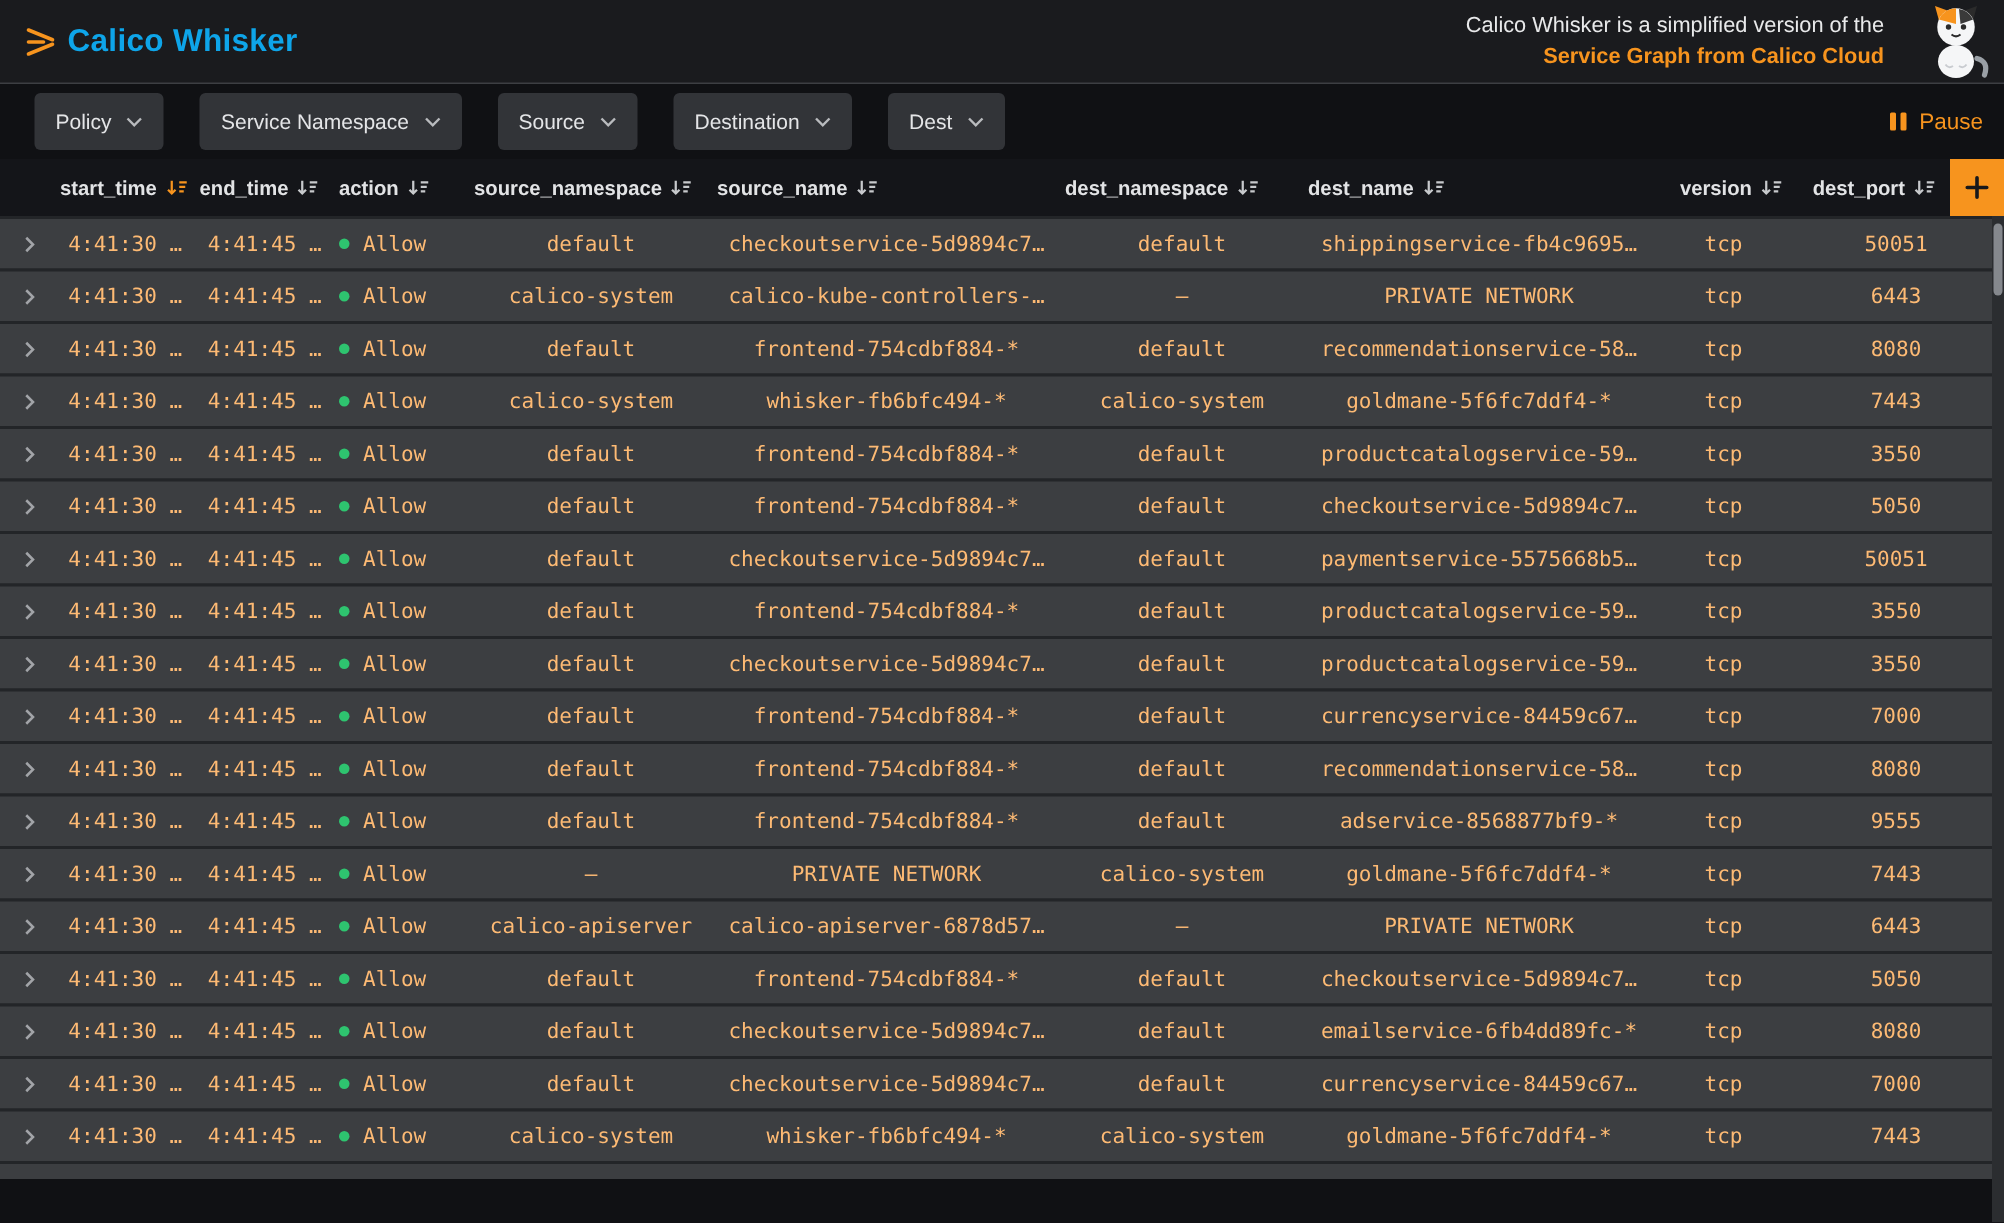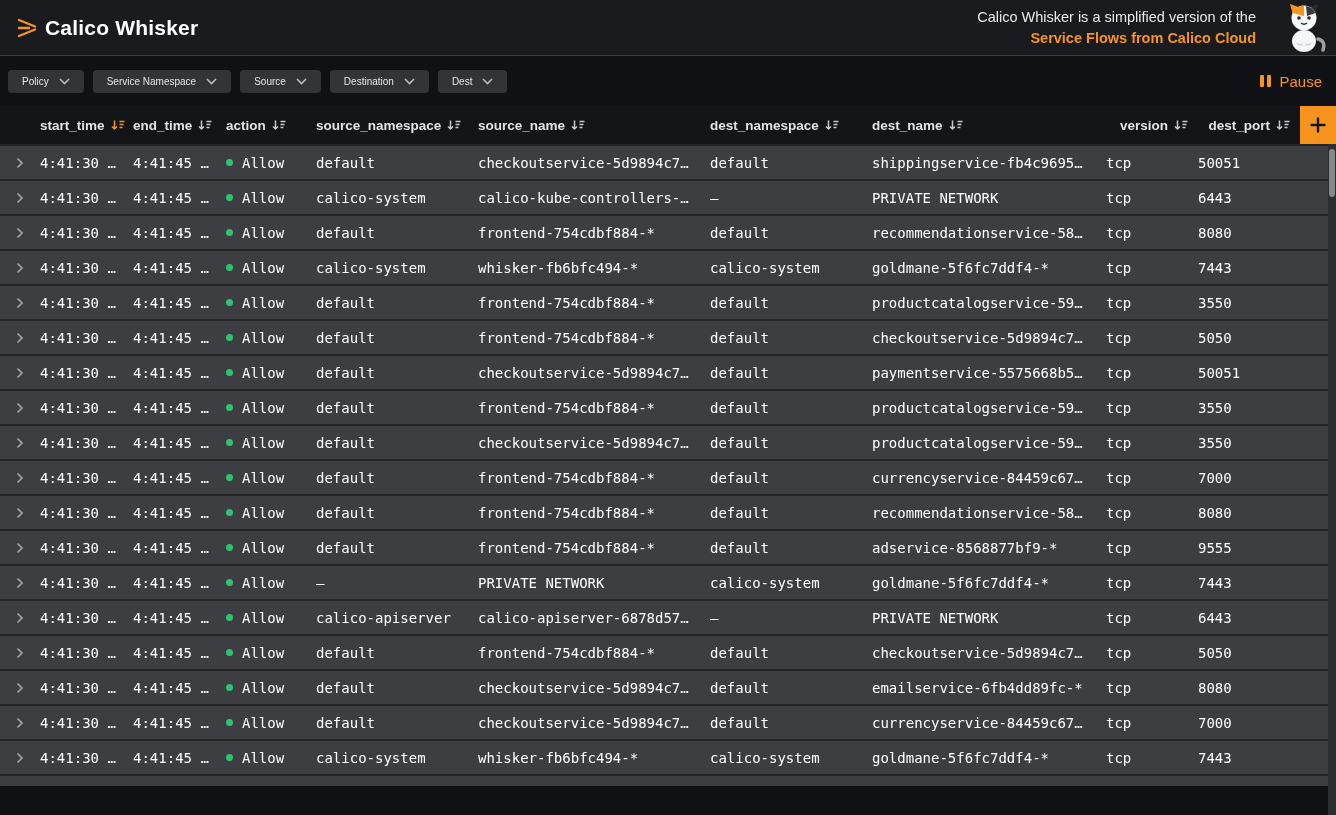--- a/index.html
+++ b/index.html
@@ -6,32 +6,32 @@
   :root { --accent:#f7941e; --green:#2ec46f; }
   html,body { width:1336px; height:815px; overflow:hidden; background:#101114;
               font-family:"Liberation Sans", sans-serif; }
   .app { width:1336px; height:815px; display:flex; flex-direction:column; }
 
   
   .topbar { height:56px; background:#1a1b1e; border-bottom:1px solid #3d3f43;
             display:flex; align-items:center; justify-content:space-between;
             padding:0 10px 0 16px; flex:none; }
   .logo { display:flex; align-items:center; gap:7px; cursor:pointer; }
-  .logo-title { color:#ffffff; font-size:21px; font-weight:bold; letter-spacing:.2px; }
+  .logo-title { color:#0ea5e9; font-size:21px; font-weight:bold; letter-spacing:.2px; }
   .topbar-right { display:flex; align-items:center; gap:28px; }
   .tagline { text-align:right; font-size:14.5px; line-height:21px; color:#e8e9ea; }
   .tagline a { color:var(--accent); font-weight:bold; text-decoration:none; cursor:pointer; }
 
   
   .filter-bar { height:50px; display:flex; align-items:center; justify-content:space-between;
                 padding:0 14px 0 8px; flex:none; }
   .filter-buttons { display:flex; gap:9px; }
   .filter-btn { display:flex; align-items:center; gap:10px; background:#323438; border:none;
-                border-radius:4px; height:23px; padding:0 14px; color:#e4e5e7;
-                font-size:10px; font-family:inherit; cursor:pointer; }
+                border-radius:4px; height:38px; padding:0 14px; color:#e4e5e7;
+                font-size:14px; font-family:inherit; cursor:pointer;margin-left:15px; }
   .pause-btn { display:flex; align-items:center; gap:8px; background:none; border:none;
                color:var(--accent); font-size:15px; font-weight:normal; font-family:inherit; cursor:pointer; }
   .pause-icon { display:flex; gap:3px; }
   .pause-icon i { display:block; width:4px; height:12px; background:var(--accent); border-radius:1px; }
 
   
   .tabs { height:34px; display:flex; border-bottom:2px solid #3a3c40; flex:none; }
   .tab { padding:0 16px; display:flex; align-items:center; font-size:15px; font-weight:bold;
          color:#8e9093; border-bottom:3px solid transparent; margin-bottom:-2px; cursor:pointer; }
   .tab.active { color:#f2f3f4; border-color:var(--accent); }
@@ -43,21 +43,21 @@
   .th { display:flex; align-items:center; gap:6px; font-size:13.5px; font-weight:bold;
         color:#e2e3e5; cursor:pointer; white-space:nowrap; }
   .th.right { justify-content:flex-end; padding-right:10px; }
   .sort-icon { color:#c7c9cc; display:flex; }
   .sort-icon.active { color:var(--accent); }
   .add-col { position:absolute; top:0; right:0; width:36px; height:38px; background:var(--accent);
              border:none; cursor:pointer; display:flex; align-items:center; justify-content:center; }
 
   .row { display:grid; grid-template-columns:40px 93px 93px 90px 162px 232px 162px 234px 92px 1fr;
          height:35px; background:#3c3e41; border-top:2px solid #232528; align-items:center;
-         font-family:"DejaVu Sans Mono", monospace; font-size:14px; color:#ffffff; cursor:pointer; }
+         font-family:"DejaVu Sans Mono", monospace; font-size:14px; color:#fdba74; cursor:pointer;text-align:center; }
   .row.partial { height:12px; }
   .cell { overflow:hidden; white-space:nowrap; padding-right:6px; }
   .cell.chev { display:flex; justify-content:center; padding:0; }
   .cell.action { display:flex; align-items:center; gap:9px; }
   .dot { width:7px; height:7px; border-radius:50%; background:var(--green); flex:none; }
 
   .scroll-track { position:absolute; top:38px; right:0; bottom:0; width:8px; background:#2b2d30; cursor:pointer; }
   .scroll-thumb { position:absolute; top:5px; left:1px; width:6px; height:48px;
                   background:#85888d; border-radius:3px; cursor:grab; }
 </style>
@@ -71,21 +71,21 @@
       <svg width="22" height="24" viewBox="0 0 22 24" fill="none" stroke="#f7941e" stroke-width="2.4" stroke-linecap="round">
         <path d="M3 4 L19 10.5"></path>
         <path d="M3 12 L13 12"></path>
         <path d="M3 20 L19 13.5"></path>
       </svg>
       <span class="logo-title">Calico Whisker</span>
     </div>
     <div class="topbar-right">
       <div class="tagline">
         <div>Calico Whisker is a simplified version of the</div>
-        <a href="#">Service Flows from Calico Cloud</a>
+        <a href="#">Service Graph from Calico Cloud</a>
       </div>
       <svg width="42" height="50" viewBox="0 0 42 50">
         <path d="M34 36 q8 2 5 11" stroke="#9aa0a6" stroke-width="3.5" fill="none" stroke-linecap="round"></path>
         <ellipse cx="20" cy="38" rx="12" ry="11" fill="#f5f6f7"></ellipse>
         <path d="M9 12 L6 1 L17 5 Z" fill="#f7941e"></path>
         <path d="M31 12 L34 1 L23 5 Z" fill="#2b2b2b"></path>
         <circle cx="20" cy="15" r="12.5" fill="#f5f6f7"></circle>
         <path d="M8.6 10 A12.5 12.5 0 0 1 20 2.5 L20 13 Z" fill="#f7941e"></path>
         <path d="M31.4 10 A12.5 12.5 0 0 0 22 3 L23 13 Z" fill="#3a3a3a"></path>
         <circle cx="15" cy="15" r="1.8" fill="#2b2b2b"></circle>

